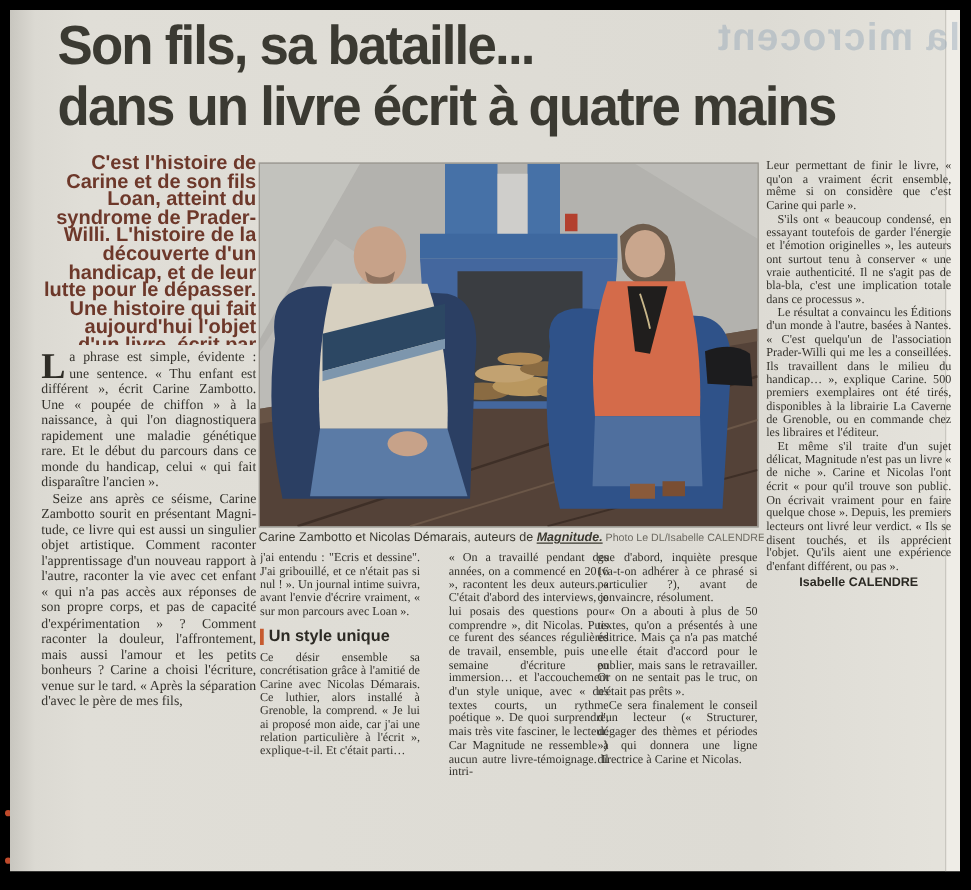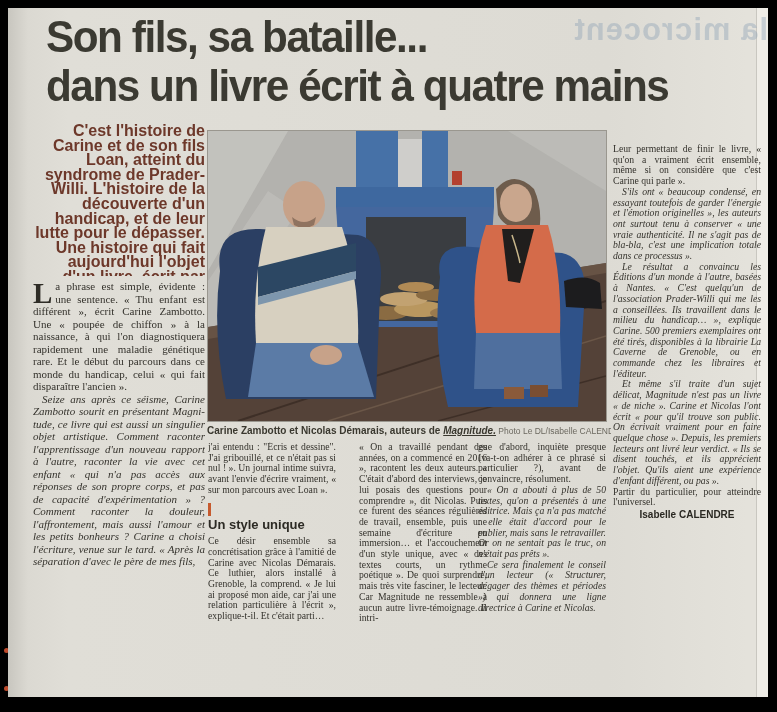--- a/index.html
+++ b/index.html
@@ -17,39 +17,39 @@
          color:#8fa3b6;opacity:.42;letter-spacing:1px;white-space:nowrap;}
   .headline{position:absolute;left:38px;top:4px;width:720px;
             font-family:"Liberation Sans", sans-serif;font-weight:bold;
             font-size:44px;line-height:49px;color:#3b3a32;letter-spacing:-1.5px;
             transform:scaleX(0.96);transform-origin:left top;margin:0;}
   .lede{position:absolute;left:25px;top:116px;width:172px;height:152px;overflow:hidden;
         font-family:"Liberation Sans", sans-serif;font-weight:bold;
         font-size:16px;line-height:14.6px;color:#6d382a;text-align:right;}
   .col{position:absolute;overflow:hidden;color:#34322c;text-align:justify;}
   .col p{margin:0;}
-  .col p.ind{text-indent:9px;font-style:italic;}
+  .col p.ind{text-indent:9px;}
   .col1{left:25px;top:272px;width:172px;height:418px;font-size:11px;line-height:12.5px;}
   .narrow{font-size:9.7px;line-height:10.7px;}
   .col2{left:200px;top:434px;width:128px;height:256px;}
   .col3{left:351px;top:434px;width:128px;height:256px;}
   .col4{left:470px;top:434px;width:128px;height:256px;}
-  .col5{left:605px;top:136px;width:148px;height:566px;}
+  .col5{left:605px;top:120px;width:148px;height:566px;}
   .dropcap{float:left;font-weight:bold;font-size:29px;line-height:23px;
            padding:2px 3px 0 0;color:#2e2c26;}
   .photo{position:absolute;left:199px;top:122px;width:400px;height:292px;margin:0;
          border:1px solid #9a978f;box-sizing:border-box;background:#b3b2ae;}
   .caption{position:absolute;left:199px;top:417px;width:404px;height:16px;overflow:hidden;
            font-family:"Liberation Sans", sans-serif;font-size:10px;color:#3a382f;white-space:nowrap;}
-  .caption .cb{font-weight:bold;}
+  .caption .cb{font-weight:normal;}
   .caption .ci{font-weight:bold;font-style:italic;text-decoration:underline;}
   .caption .cc{font-size:8.5px;color:#6b685f;}
-  .subhead{display:flex;gap:4px;margin:7px 0 6px 0;
+  .subhead{display:flex;align-items:center;gap:4px;margin:7px 0 6px 0;
            font-family:"Liberation Sans", sans-serif;font-weight:bold;
-           font-size:13px;color:#2c2a24;text-align:left;flex-direction:column;}
+           font-size:13px;color:#2c2a24;text-align:left;}
   .subhead .bar{display:inline-block;width:3px;height:13px;background:#c65a2e;}
   .byline{font-family:"Liberation Sans", sans-serif;font-weight:bold;font-size:10px;
           color:#2a2822;text-align:center;margin-top:2px;}
   .regdot{position:absolute;width:5px;height:5px;border-radius:50%;background:#bf4a2b;}
 </style>
 </head>
 <body>
 
 <div class="stage">
   <div class="regdot" style="left:4px;top:648px;"></div>
@@ -144,17 +144,16 @@
       <p>gue d'abord, inquiète presque (va-t-on adhérer à ce phrasé si particulier ?), avant de convaincre, résolument.</p>
       <p class="ind">« On a abouti à plus de 50 textes, qu'on a présentés à une éditrice. Mais ça n'a pas matché : elle était d'accord pour le publier, mais sans le retravailler. Or on ne sentait pas le truc, on n'était pas prêts ».</p>
       <p class="ind">Ce sera finalement le conseil d'un lecteur (« Structurer, dégager des thèmes et périodes ») qui donnera une ligne directrice à Carine et Nicolas.</p>
     </div>
 
     <div class="col col5 narrow">
       <p>Leur permettant de finir le livre, « qu'on a vraiment écrit ensemble, même si on considère que c'est Carine qui parle ».</p>
       <p class="ind">S'ils ont « beaucoup condensé, en essayant toutefois de garder l'énergie et l'émotion originelles », les auteurs ont surtout tenu à conserver « une vraie authenticité. Il ne s'agit pas de bla-bla, c'est une implication totale dans ce processus ».</p>
       <p class="ind">Le résultat a convaincu les Éditions d'un monde à l'autre, basées à Nantes. « C'est quelqu'un de l'association Prader-Willi qui me les a conseillées. Ils travaillent dans le milieu du handicap… », explique Carine. 500 premiers exemplaires ont été tirés, disponibles à la librairie La Caverne de Grenoble, ou en commande chez les libraires et l'éditeur.</p>
       <p class="ind"><span>Et même s'il traite d'un sujet délicat, </span><span class="mag">Magnitude</span><span> n'est pas un livre « de niche ». Carine et Nicolas l'ont écrit « pour qu'il trouve son public. On écrivait vraiment pour en faire quelque chose ». Depuis, les premiers lecteurs ont livré leur verdict. « Ils se disent touchés, et ils apprécient l'objet. Qu'ils aient une expérience d'enfant différent, ou pas ».</span></p>
-      <p>Partir du particulier, pour atteindre l'universel.</p>
       <div class="byline">Isabelle CALENDRE</div>
     </div>
   </div>
 </div>
 
 </body></html>

